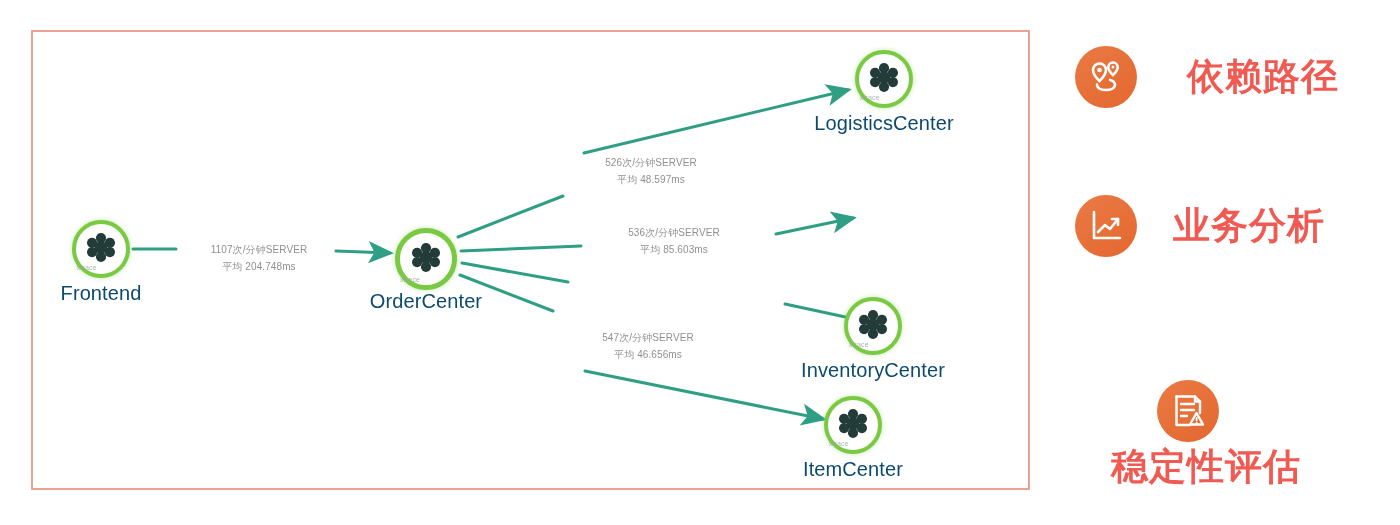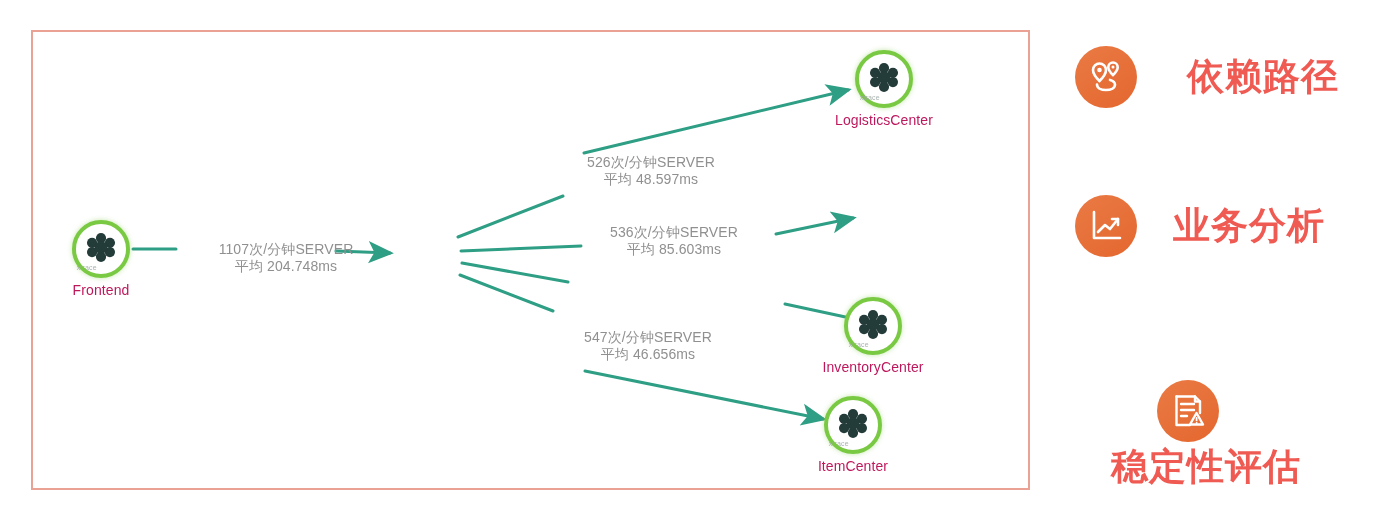--- a/index.html
+++ b/index.html
@@ -52,32 +52,32 @@
     color:#9aa6a0;
     letter-spacing:.2px;
     white-space:nowrap;
     opacity:.85;
   }
   .node-label{
     position:absolute;
     left:50%;top:62px;
     transform:translateX(-50%);
     white-space:nowrap;
-    font-size:14px;
-    color:#be185d;
+    font-size:20px;
+    color:#0c4a6e;
     letter-spacing:.1px;
   }
 
   
   .edge-label{
     position:absolute;
     transform:translate(-50%,-50%);
     text-align:center;
     white-space:nowrap;
-    font-size:14px;
+    font-size:10px;
     line-height:17px;
     color:#909090;
     letter-spacing:.1px;
   }
   .edge-label .l2{display:block;}
 
   
   .legend{
     position:absolute;
     left:1075px;top:30px;
@@ -151,20 +151,36 @@
             <circle cx="20" cy="31.5" r="6"></circle>
             <circle cx="9.5" cy="26" r="6"></circle>
             <circle cx="9.5" cy="15" r="6"></circle>
             <circle cx="20" cy="20.5" r="7.5"></circle>
           </g>
         </svg>
         <span class="node-watermark">xtrace</span>
         <span class="node-label">Frontend</span>
       </div>
 
+      <div class="node" style="left:393px;top:227px;width:62px;height:62px;">
+        <div class="node-ring hub"></div>
+        <svg class="node-glyph" viewBox="0 0 40 40">
+          <g fill="#233b39">
+            <circle cx="20" cy="9.5" r="6"></circle>
+            <circle cx="30.5" cy="15" r="6"></circle>
+            <circle cx="30.5" cy="26" r="6"></circle>
+            <circle cx="20" cy="31.5" r="6"></circle>
+            <circle cx="9.5" cy="26" r="6"></circle>
+            <circle cx="9.5" cy="15" r="6"></circle>
+            <circle cx="20" cy="20.5" r="7.5"></circle>
+          </g>
+        </svg>
+        <span class="node-watermark">xtrace</span>
+        <span class="node-label">OrderCenter</span>
+      </div>
 
       <div class="node" style="left:851px;top:47px;">
         <div class="node-ring"></div>
         <svg class="node-glyph" viewBox="0 0 40 40">
           <g fill="#233b39">
             <circle cx="20" cy="9.5" r="6"></circle>
             <circle cx="30.5" cy="15" r="6"></circle>
             <circle cx="30.5" cy="26" r="6"></circle>
             <circle cx="20" cy="31.5" r="6"></circle>
             <circle cx="9.5" cy="26" r="6"></circle>
@@ -204,21 +220,21 @@
             <circle cx="20" cy="31.5" r="6"></circle>
             <circle cx="9.5" cy="26" r="6"></circle>
             <circle cx="9.5" cy="15" r="6"></circle>
             <circle cx="20" cy="20.5" r="7.5"></circle>
           </g>
         </svg>
         <span class="node-watermark">xtrace</span>
         <span class="node-label">ItemCenter</span>
       </div>
 
-      <div class="edge-label" style="left:226px;top:226px;margin-left:27px;">
+      <div class="edge-label" style="left:226px;top:226px;">
         <span>1107次/分钟SERVER</span>
         <span class="l2">平均 204.748ms</span>
       </div>
       <div class="edge-label" style="left:618px;top:139px;">
         <span>526次/分钟SERVER</span>
         <span class="l2">平均 48.597ms</span>
       </div>
       <div class="edge-label" style="left:641px;top:209px;">
         <span>536次/分钟SERVER</span>
         <span class="l2">平均 85.603ms</span>

